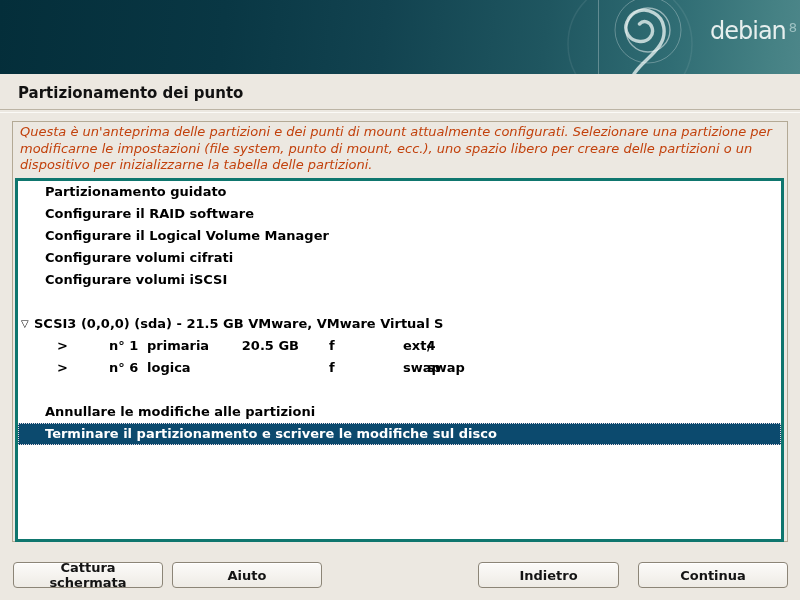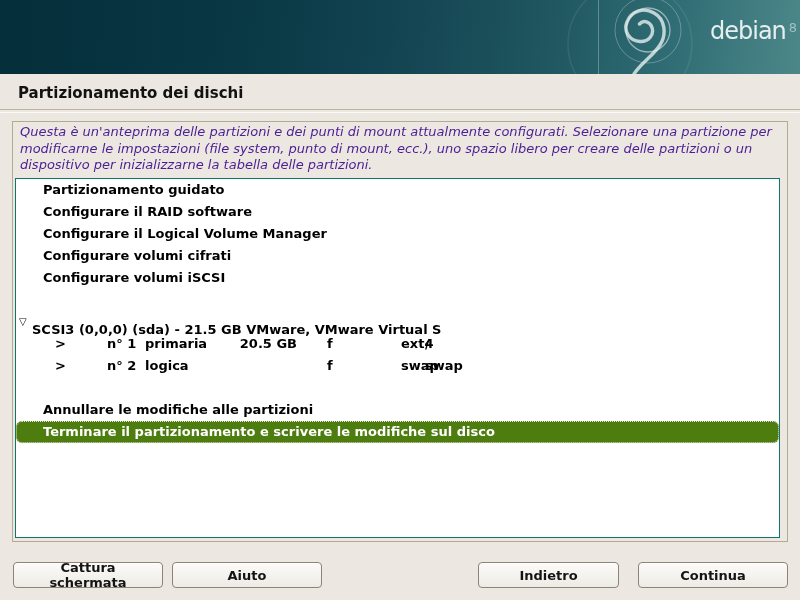--- a/index.html
+++ b/index.html
@@ -30,32 +30,32 @@
     position:absolute;left:0;top:109px;width:800px;height:2px;
     border-top:1px solid #bcb4a5;border-bottom:1px solid #fbfaf7;
   }
   
   .content-frame{
     position:absolute;left:12px;top:121px;width:774px;height:419px;
     border:1px solid #b3a995;
   }
   .description{
     position:absolute;left:20px;top:124px;width:760px;
-    font-style:italic;font-size:13px;line-height:16.5px;color:#4c1d95;
+    font-style:italic;font-size:13px;line-height:16.5px;color:#c2410c;
   }
   
   .listbox{
     position:absolute;left:15px;top:178px;width:763px;height:358px;
-    background:#ffffff;border:1px solid #0f766e;overflow:hidden;
+    background:#ffffff;border:3px solid #0f766e;overflow:hidden;
   }
   .row{position:relative;height:22px;font-size:13px;font-weight:bold;color:#000;line-height:22px;white-space:nowrap;}
   .row.action{padding-left:27px;}
   .row.selected{color:#ffffff;outline:1px dotted rgba(255,235,242,.9);outline-offset:-1px;}
   .row .expander{position:absolute;left:3px;top:0;font-size:10px;font-weight:normal;}
-  .row .disk-label{position:absolute;left:16px;top:8px;}
+  .row .disk-label{position:absolute;left:16px;top:0;}
   .row .c-marker{position:absolute;left:39px;top:0;}
   .row .c-num{position:absolute;left:91px;top:0;}
   .row .c-type{position:absolute;left:129px;top:0;}
   .row .c-size{position:absolute;left:180px;top:0;width:101px;text-align:right;}
   .row .c-flag{position:absolute;left:311px;top:0;}
   .row .c-fs{position:absolute;left:341px;top:0;margin-left:44px;}
   .row .c-mount{position:absolute;left:409px;top:0;}
   
   .btn{
     position:absolute;top:562px;height:23px;box-sizing:border-box;
@@ -90,21 +90,21 @@
     <circle cx="648" cy="30" r="33" fill="none" stroke="rgba(255,255,255,0.28)" stroke-width="1"></circle>
     <circle cx="648" cy="30" r="22" fill="none" stroke="rgba(255,255,255,0.5)" stroke-width="1.3"></circle>
     <path d="M 634 74 C 641 63 653 56 660 45 C 667 34 665 19 654 13 C 644 7 631 11 627 22 C 623 32 630 41 640 41.5 C 648 42 654.5 35.5 652 27.5 C 650 21.5 643.5 19.5 639.5 24" fill="none" stroke="rgba(240,248,247,0.75)" stroke-width="3.4" stroke-linecap="round"></path>
   </svg>
   <div class="logo">
     <span class="word">debian</span>
     <span class="ver">8</span>
   </div>
 </div>
 
-<div class="page-title">Partizionamento dei dischi</div>
+<div class="page-title">Partizionamento dei punto</div>
 <div class="title-sep"></div>
 
 <div class="content-frame"></div>
 <div class="description">Questa è un'anteprima delle partizioni e dei punti di mount attualmente configurati. Selezionare una partizione per modificarne le impostazioni (file system, punto di mount, ecc.), uno spazio libero per creare delle partizioni o un dispositivo per inizializzarne la tabella delle partizioni.</div>
 
 <div class="listbox" id="listbox">
     <div class="row action">Partizionamento guidato</div>
     <div class="row action">Configurare il RAID software</div>
     <div class="row action">Configurare il Logical Volume Manager</div>
     <div class="row action">Configurare volumi cifrati</div>
@@ -118,27 +118,27 @@
       <span class="c-marker">&gt;</span>
       <span class="c-num">n° 1</span>
       <span class="c-type">primaria</span>
       <span class="c-size">20.5 GB</span>
       <span class="c-flag">f</span>
       <span class="c-fs">ext4</span>
       <span class="c-mount">/</span>
     </div>
     <div class="row partition">
       <span class="c-marker">&gt;</span>
-      <span class="c-num">n° 2</span>
+      <span class="c-num">n° 6</span>
       <span class="c-type">logica</span>
       <span class="c-flag">f</span>
       <span class="c-fs">swap</span>
       <span class="c-mount">swap</span>
     </div>
     <div class="row blank"></div>
     <div class="row action">Annullare le modifiche alle partizioni</div>
-    <div class="row action selected" style="background: #4d7c0f; border-radius: 6px;">Terminare il partizionamento e scrivere le modifiche sul disco</div>
+    <div class="row action selected" style="background: #0c4a6e;">Terminare il partizionamento e scrivere le modifiche sul disco</div>
   </div>
 
 <button class="btn btn-screenshot">Cattura schermata</button>
 <button class="btn btn-help">Aiuto</button>
 <button class="btn btn-back">Indietro</button>
 <button class="btn btn-continue">Continua</button>
 
 </body></html>

